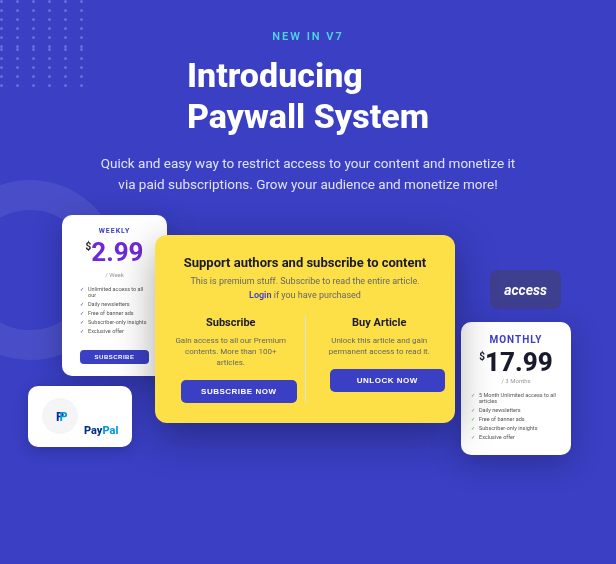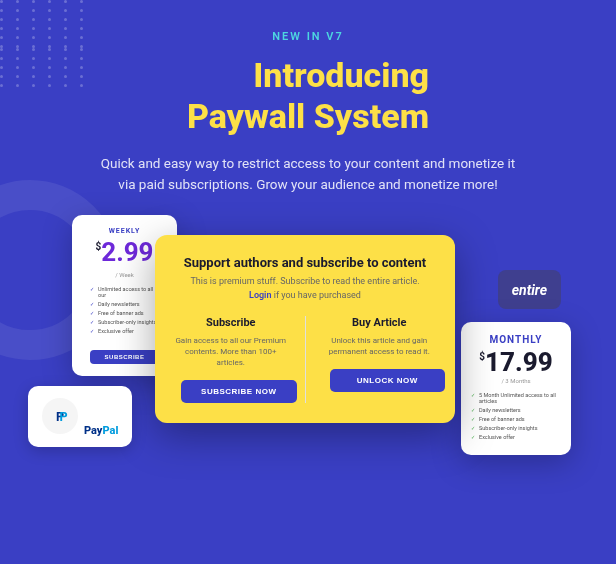--- a/index.html
+++ b/index.html
@@ -67,24 +67,24 @@
     .badge {
       color: #4dd6e0;
       font-size: 11px;
       font-weight: 600;
       letter-spacing: 2px;
       text-transform: uppercase;
       margin-bottom: 12px;
     }
 
     .main-title {
-      color: #fde047;
+      color: #ffffff;
       font-size: 34px;
       font-weight: 800;
-      text-align: right;
+      text-align: left;
       line-height: 1.2;
       margin-bottom: 16px;
     }
 
     .subtitle {
       color: rgba(255,255,255,0.85);
       font-size: 13.5px;
       text-align: center;
       line-height: 1.6;
       max-width: 420px;
@@ -97,21 +97,21 @@
       width: 100%;
       display: flex;
       justify-content: center;
       align-items: flex-start;
       height: 240px;
     }
 
     
     .weekly-card {
       position: absolute;
-      left: 72px;
+      left: 62px;
       top: 0px;
       width: 105px;
       background: #ffffff;
       border-radius: 10px;
       padding: 12px 18px;
       box-shadow: 0 8px 30px rgba(0,0,0,0.25);
       z-index: 2;
     }
 
     .weekly-card .card-label {
@@ -522,21 +522,21 @@
 
         <div class="option-box">
           <div class="option-title">Buy Article</div>
           <div class="option-desc">Unlock this article and gain permanent access to read it.</div>
           <button class="option-btn unlock-btn">UNLOCK NOW</button>
         </div>
       </div>
     </div>
 
     <div class="stripe-badge">
-      <span class="stripe-text">entire</span>
+      <span class="stripe-text">access</span>
     </div>
 
     <div class="paypal-badge">
       <svg class="paypal-logo" viewBox="0 0 40 40" xmlns="http://www.w3.org/2000/svg">
         <circle cx="20" cy="20" r="20" fill="#f5f5f5"></circle>
         <text x="20" y="26" text-anchor="middle" font-size="14" font-weight="bold" fill="#003087">P</text>
         <text x="24" y="26" text-anchor="middle" font-size="14" font-weight="bold" fill="#009cde">P</text>
       </svg>
       <span class="paypal-text">
         <span style="color:#003087; font-weight:800;">Pay</span><span style="color:#009cde; font-weight:800;">Pal</span>

